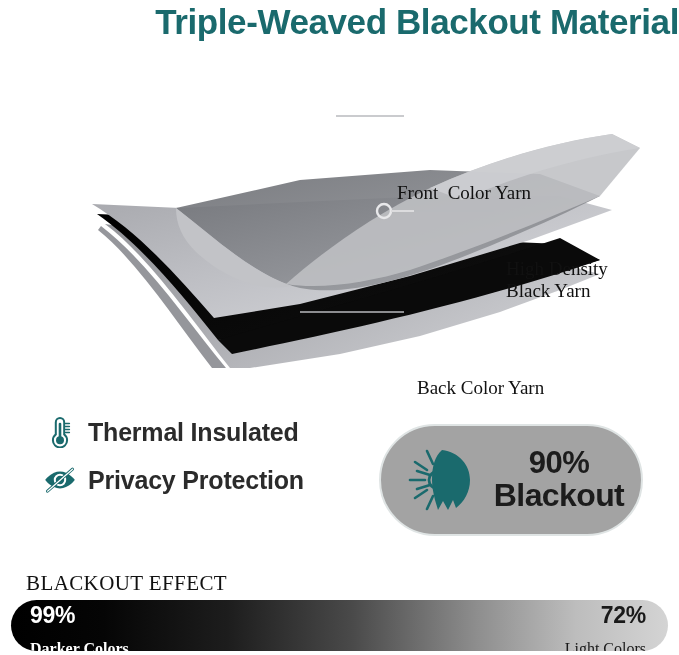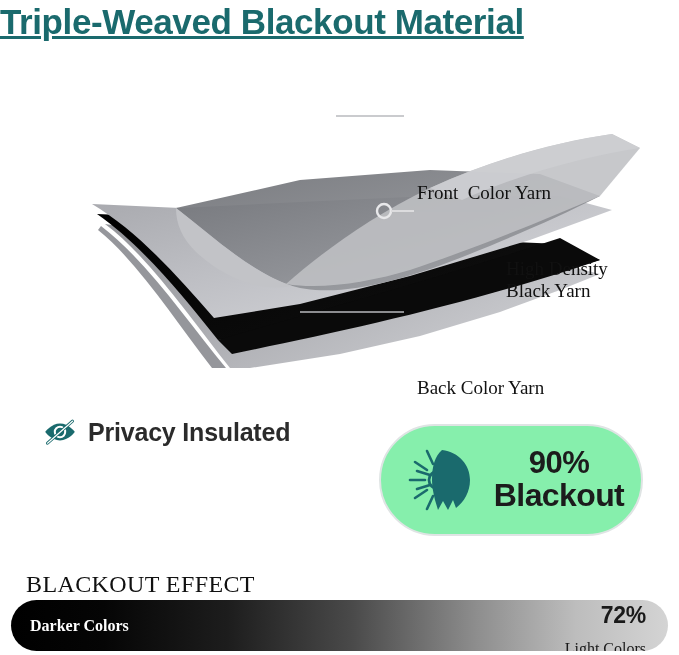--- a/index.html
+++ b/index.html
@@ -15,49 +15,48 @@
     font-family: "Liberation Sans", sans-serif;
     -webkit-font-smoothing: antialiased;
   }
 
   
   #page-title {
     position: absolute;
     left: 0;
     top: 2px;
     width: 679px;
-    text-align: left;
+    text-align: right;
     font-family: "Liberation Sans", sans-serif;
     font-weight: bold;
     font-size: 35px;
     letter-spacing: -0.4px;
     color: #1a6a6d;
     white-space: nowrap;
-    text-decoration: underline;
   }
 
   
   #fabric-diagram {
     position: absolute;
     left: 0;
     top: 78px;
     width: 679px;
     height: 290px;
   }
   #fabric-diagram svg { display: block; }
 
   .callout-label {
     position: absolute;
     font-family: "Liberation Serif", serif;
     font-size: 19px;
     color: #111111;
     line-height: 1.18;
     white-space: pre;
   }
-  #label-front { left: 417px; top: 104px; }
+  #label-front { left: 397px; top: 104px; }
   #label-high  { left: 506px; top: 180px; }
   #label-back  { left: 417px; top: 299px; }
 
   
   #feature-list {
     position: absolute;
     left: 40px;
     top: 408px;
     width: 320px;
   }
@@ -86,21 +85,21 @@
 
   
   #blackout-badge {
     position: absolute;
     left: 379px;
     top: 424px;
     width: 264px;
     height: 112px;
     border: 2px solid #dfe4e4;
     border-radius: 56px;
-    background: #86efac;
+    background: #a3a3a3;
     display: flex;
     align-items: center;
     box-sizing: border-box;
   }
   #blackout-badge-icon {
     width: 86px;
     min-width: 86px;
     height: 80px;
     margin-left: 18px;
     display: flex;
@@ -118,21 +117,21 @@
   }
   #blackout-percent { font-size: 31px; display: block; letter-spacing: -0.5px; }
   #blackout-word    { font-size: 32px; display: block; letter-spacing: -0.6px; }
 
   
   #blackout-effect-heading {
     position: absolute;
     left: 26px;
     top: 571px;
     font-family: "Liberation Serif", serif;
-    font-size: 24px;
+    font-size: 21px;
     letter-spacing: 0.4px;
     color: #111111;
     white-space: nowrap;
   }
   #gradient-bar {
     position: absolute;
     left: 11px;
     top: 600px;
     width: 657px;
     height: 51px;
@@ -248,33 +247,52 @@
   </svg>
 
   <div class="callout-label" id="label-front">Front  Color Yarn</div>
   <div class="callout-label" id="label-back">Back Color Yarn</div>
   <div class="callout-label" id="label-high">High Density
 Black Yarn</div>
 </div>
 
 <div id="feature-list">
 
+  <div class="feature-row">
+    <span class="feature-icon">
+      <svg width="26" height="32" viewBox="0 0 26 32" xmlns="http://www.w3.org/2000/svg">
+        <path d="M13 2 C10.6 2 8.8 3.9 8.8 6.2 L8.8 18.4
+                 C7.0 19.8 5.9 22 5.9 24.3 C5.9 28.3 9.1 31.4 13 31.4
+                 C16.9 31.4 20.1 28.3 20.1 24.3 C20.1 22 19.0 19.8 17.2 18.4
+                 L17.2 6.2 C17.2 3.9 15.4 2 13 2 Z" fill="none" stroke="#1a6a6d" stroke-width="2"></path>
+        <path d="M13 8 L13 21.6" stroke="#1a6a6d" stroke-width="2.6" stroke-linecap="round"></path>
+        <circle cx="13" cy="24.3" r="4" fill="#1a6a6d"></circle>
+        <g stroke="#1a6a6d" stroke-width="1.5" stroke-linecap="round">
+          <line x1="18.6" y1="7.4" x2="22.4" y2="7.4"></line>
+          <line x1="18.6" y1="10.4" x2="22.4" y2="10.4"></line>
+          <line x1="18.6" y1="13.4" x2="22.4" y2="13.4"></line>
+          <line x1="18.6" y1="16.4" x2="22.4" y2="16.4"></line>
+        </g>
+      </svg>
+    </span>
+    <span class="feature-text">Thermal Insulated</span>
+  </div>
 
 
   <div class="feature-row">
     <span class="feature-icon">
       <svg width="36" height="28" viewBox="0 0 36 28" xmlns="http://www.w3.org/2000/svg">
         <path d="M18 5.6 C9.4 5.6 3.2 14 3.2 14 C3.2 14 9.4 22.4 18 22.4
                  C26.6 22.4 32.8 14 32.8 14 C32.8 14 26.6 5.6 18 5.6 Z" fill="#1a6a6d"></path>
         <circle cx="18" cy="14" r="5.2" fill="none" stroke="#ffffff" stroke-width="2"></circle>
         <line x1="5.5" y1="25.2" x2="30.5" y2="3.2" stroke="#1a6a6d" stroke-width="3" stroke-linecap="round"></line>
         <line x1="5.5" y1="25.2" x2="30.5" y2="3.2" stroke="#ffffff" stroke-width="1.2" stroke-linecap="round"></line>
       </svg>
     </span>
-    <span class="feature-text">Privacy Insulated</span>
+    <span class="feature-text">Privacy Protection</span>
   </div>
 </div>
 
 <div id="blackout-badge">
   <span id="blackout-badge-icon">
     <svg width="80" height="76" viewBox="0 0 80 76" xmlns="http://www.w3.org/2000/svg">
       <g stroke="#1a6a6d" stroke-width="2.6" stroke-linecap="round" fill="none">
         <line x1="23" y1="38" x2="8" y2="38"></line>
         <line x1="25" y1="28" x2="13" y2="20"></line>
         <line x1="25" y1="48" x2="13" y2="56"></line>
@@ -292,19 +310,20 @@
   <span id="blackout-badge-text">
     <span id="blackout-percent">90%</span>
     <span id="blackout-word">Blackout</span>
   </span>
 </div>
 
 <div id="blackout-effect-heading">BLACKOUT EFFECT</div>
 
 <div id="gradient-bar">
   <span class="bar-block" id="bar-left-block">
+    <span class="bar-percent">99%</span>
     <span class="bar-caption">Darker Colors</span>
   </span>
   <span class="bar-block" id="bar-right-block">
     <span class="bar-percent">72%</span>
     <span class="bar-caption">Light Colors</span>
   </span>
 </div>
 
 </body></html>

